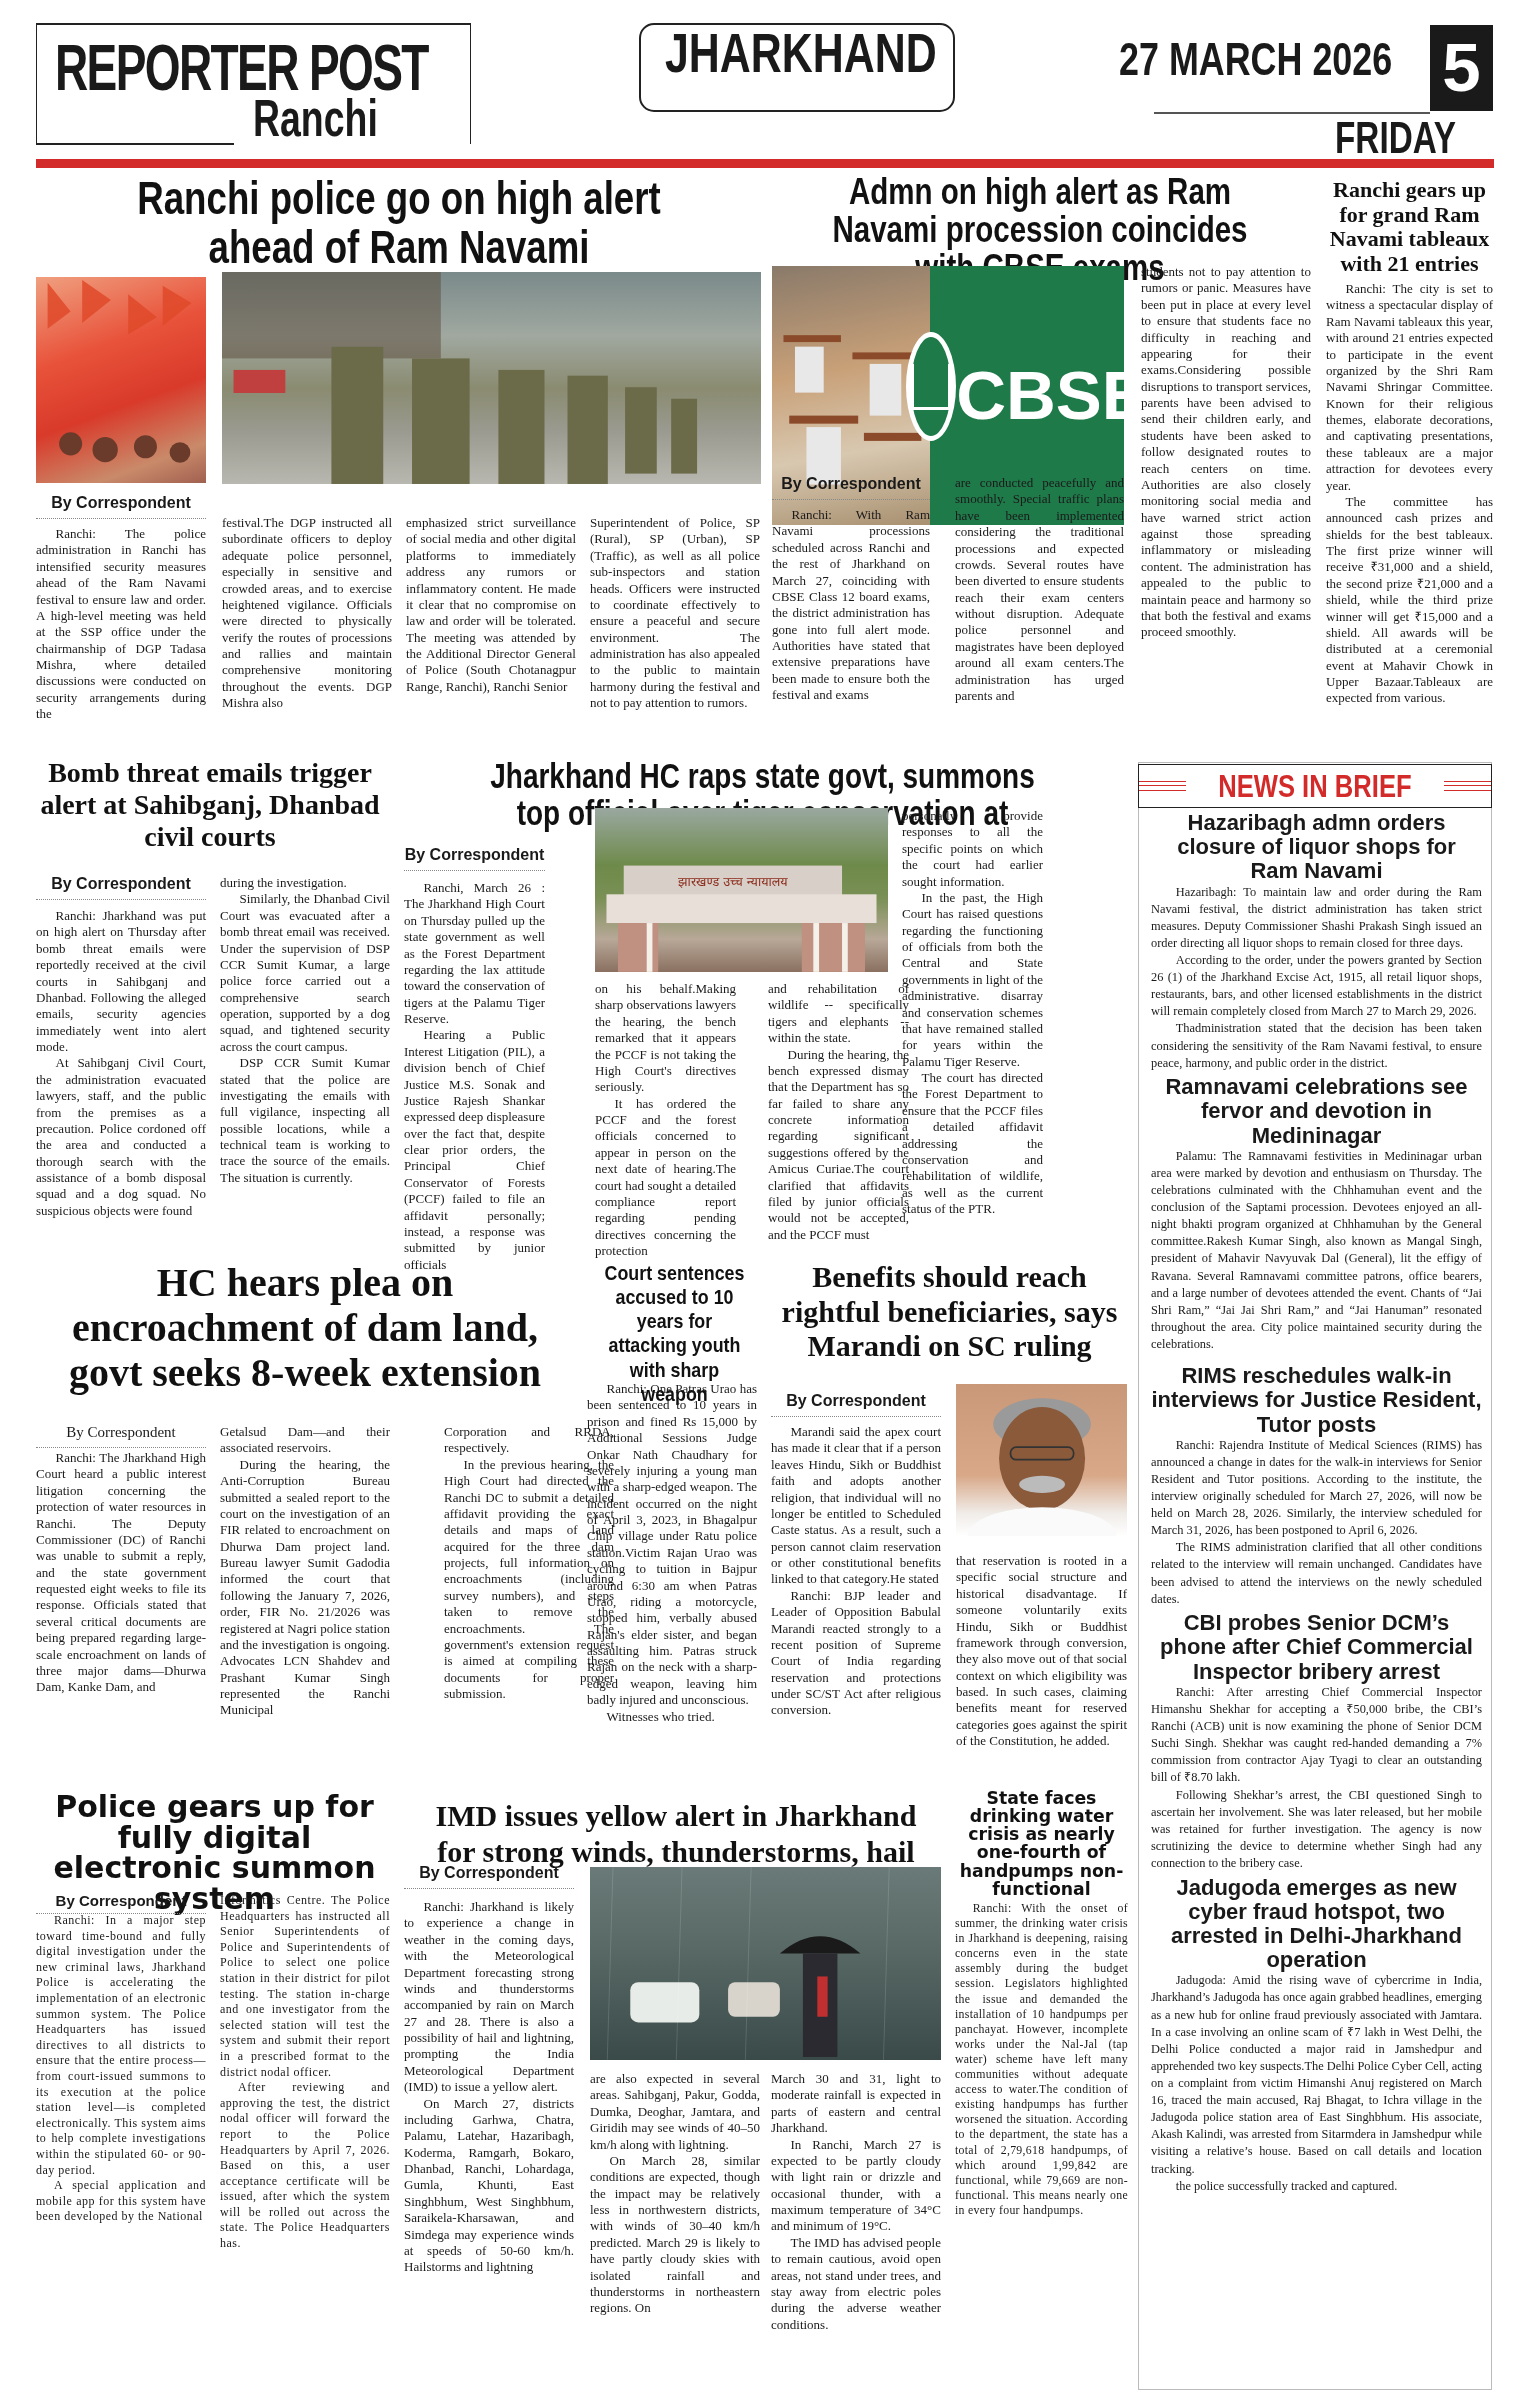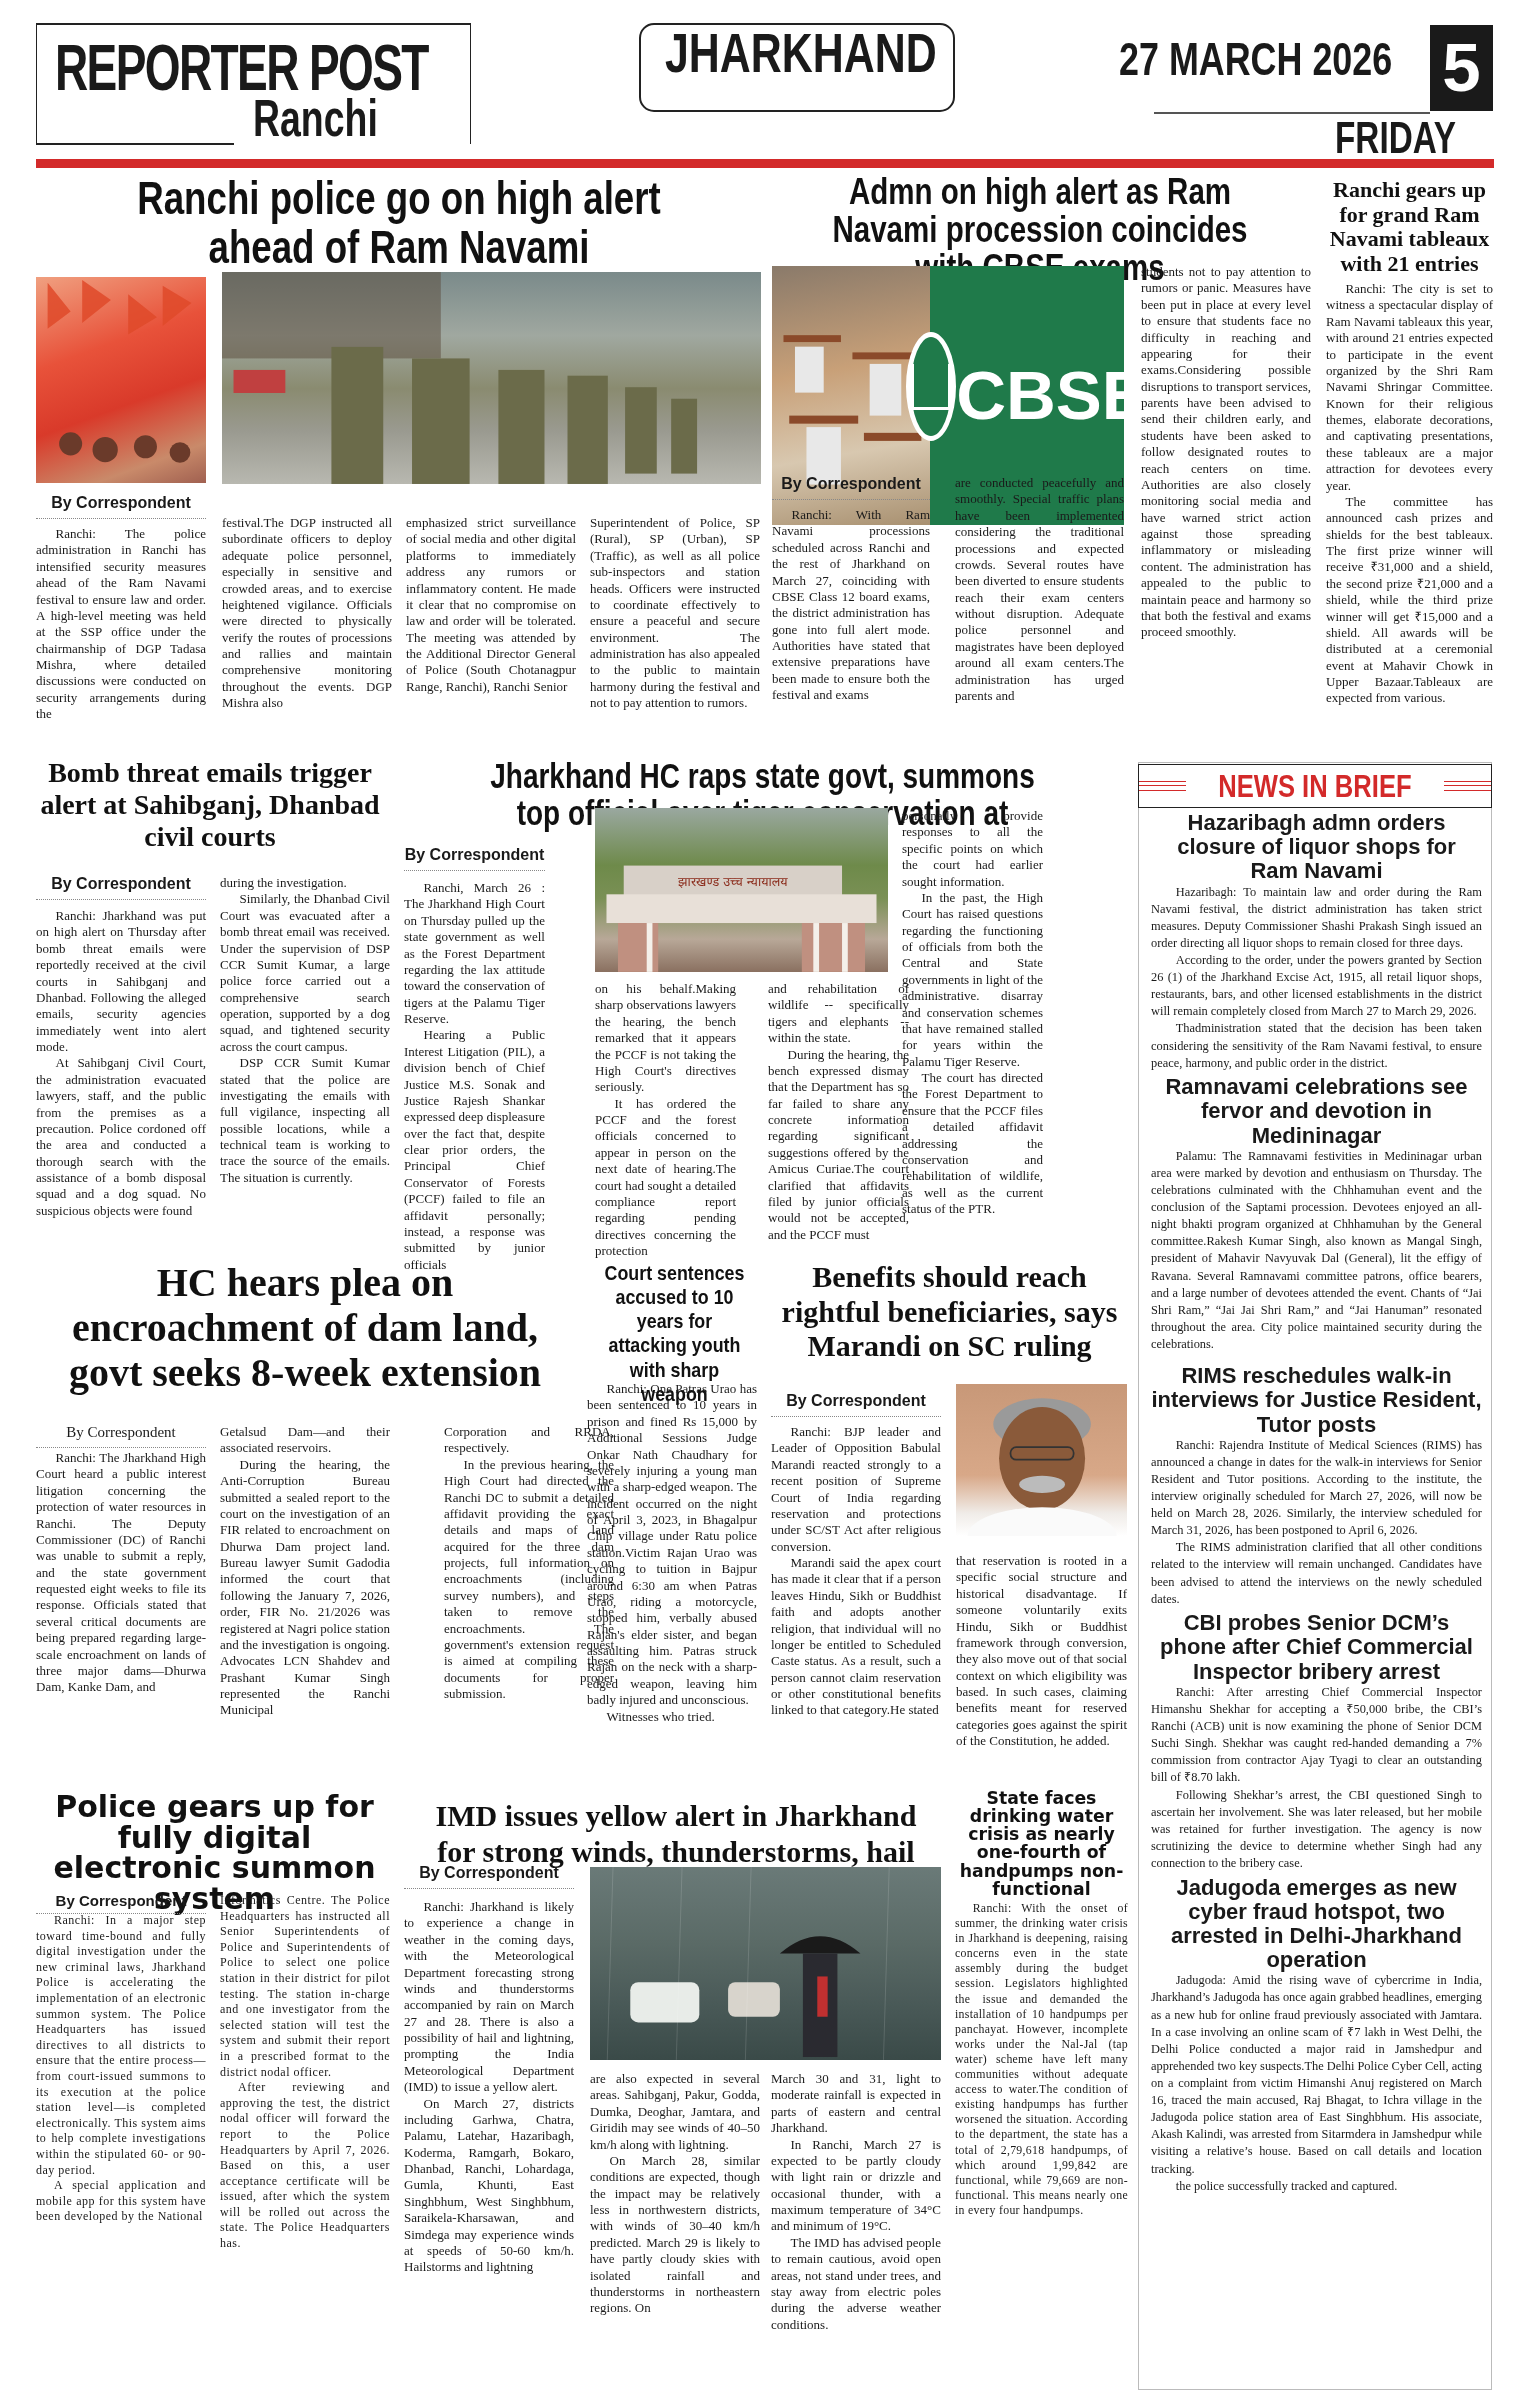--- a/index.html
+++ b/index.html
@@ -204,22 +204,22 @@
 <div class="abs photo" style="left:956px;top:1384px;width:171px;height:152px;background:linear-gradient(180deg,#c89878 0%,#d8a888 60%,#f0ece8 85%,#fff 100%);">
   <svg width="171" height="152" viewBox="0 0 298 265">
       <ellipse cx="150" cy="70" rx="85" ry="45" fill="#9a9a9a"></ellipse>
       <ellipse cx="150" cy="130" rx="75" ry="90" fill="#8a5a3a"></ellipse>
       <rect x="95" y="110" width="110" height="22" rx="10" fill="none" stroke="#333" stroke-width="3"></rect>
       <ellipse cx="150" cy="175" rx="40" ry="15" fill="#bbb"></ellipse>
       <ellipse cx="150" cy="265" rx="130" ry="50" fill="#fafafa"></ellipse>
     </svg>
 </div>
 <div class="abs col" style="left:771px;top:1424px;width:170px;">
+    <p>Marandi said the apex court has made it clear that if a person leaves Hindu, Sikh or Buddhist faith and adopts another religion, that individual will no longer be entitled to Scheduled Caste status. As a result, such a person cannot claim reservation or other constitutional benefits linked to that category.He stated</p>
     <p>Ranchi: BJP leader and Leader of Opposition Babulal Marandi reacted strongly to a recent position of Supreme Court of India regarding reservation and protections under SC/ST Act after religious conversion.</p>
-    <p>Marandi said the apex court has made it clear that if a person leaves Hindu, Sikh or Buddhist faith and adopts another religion, that individual will no longer be entitled to Scheduled Caste status. As a result, such a person cannot claim reservation or other constitutional benefits linked to that category.He stated</p>
   </div>
 <div class="abs col" style="left:956px;top:1553px;width:171px;">
     <p style="text-indent: 0px;">that reservation is rooted in a specific social structure and historical disadvantage. If someone voluntarily exits Hindu, Sikh or Buddhist framework through conversion, they also move out of that social context on which eligibility was based. In such cases, claiming benefits meant for reserved categories goes against the spirit of the Constitution, he added.</p>
   </div>
 
 <div class="abs headline" style="left:36px;top:1792px;width:357px;font-size:30px;line-height:1.02;font-family:'DejaVu Sans',sans-serif;">Police gears up for fully digital electronic summon system</div>
 <div class="abs byline" style="left:36px;top:1892px;width:170px;text-align:center;font-size:15px;padding-bottom:3.5px;">By Correspondent</div>
 <div class="abs col" style="left:36px;top:1913px;width:170px;font-size:12px;line-height:1.3;letter-spacing:0.5px;">
     <p>Ranchi: In a major step toward time-bound and fully digital investigation under the new criminal laws, Jharkhand Police is accelerating the implementation of an electronic summon system. The Police Headquarters has issued directives to all districts to ensure that the entire process—from court-issued summons to its execution at the police station level—is completed electronically. This system aims to help complete investigations within the stipulated 60- or 90-day period.</p>
     <p>A special application and mobile app for this system have been developed by the National</p>

